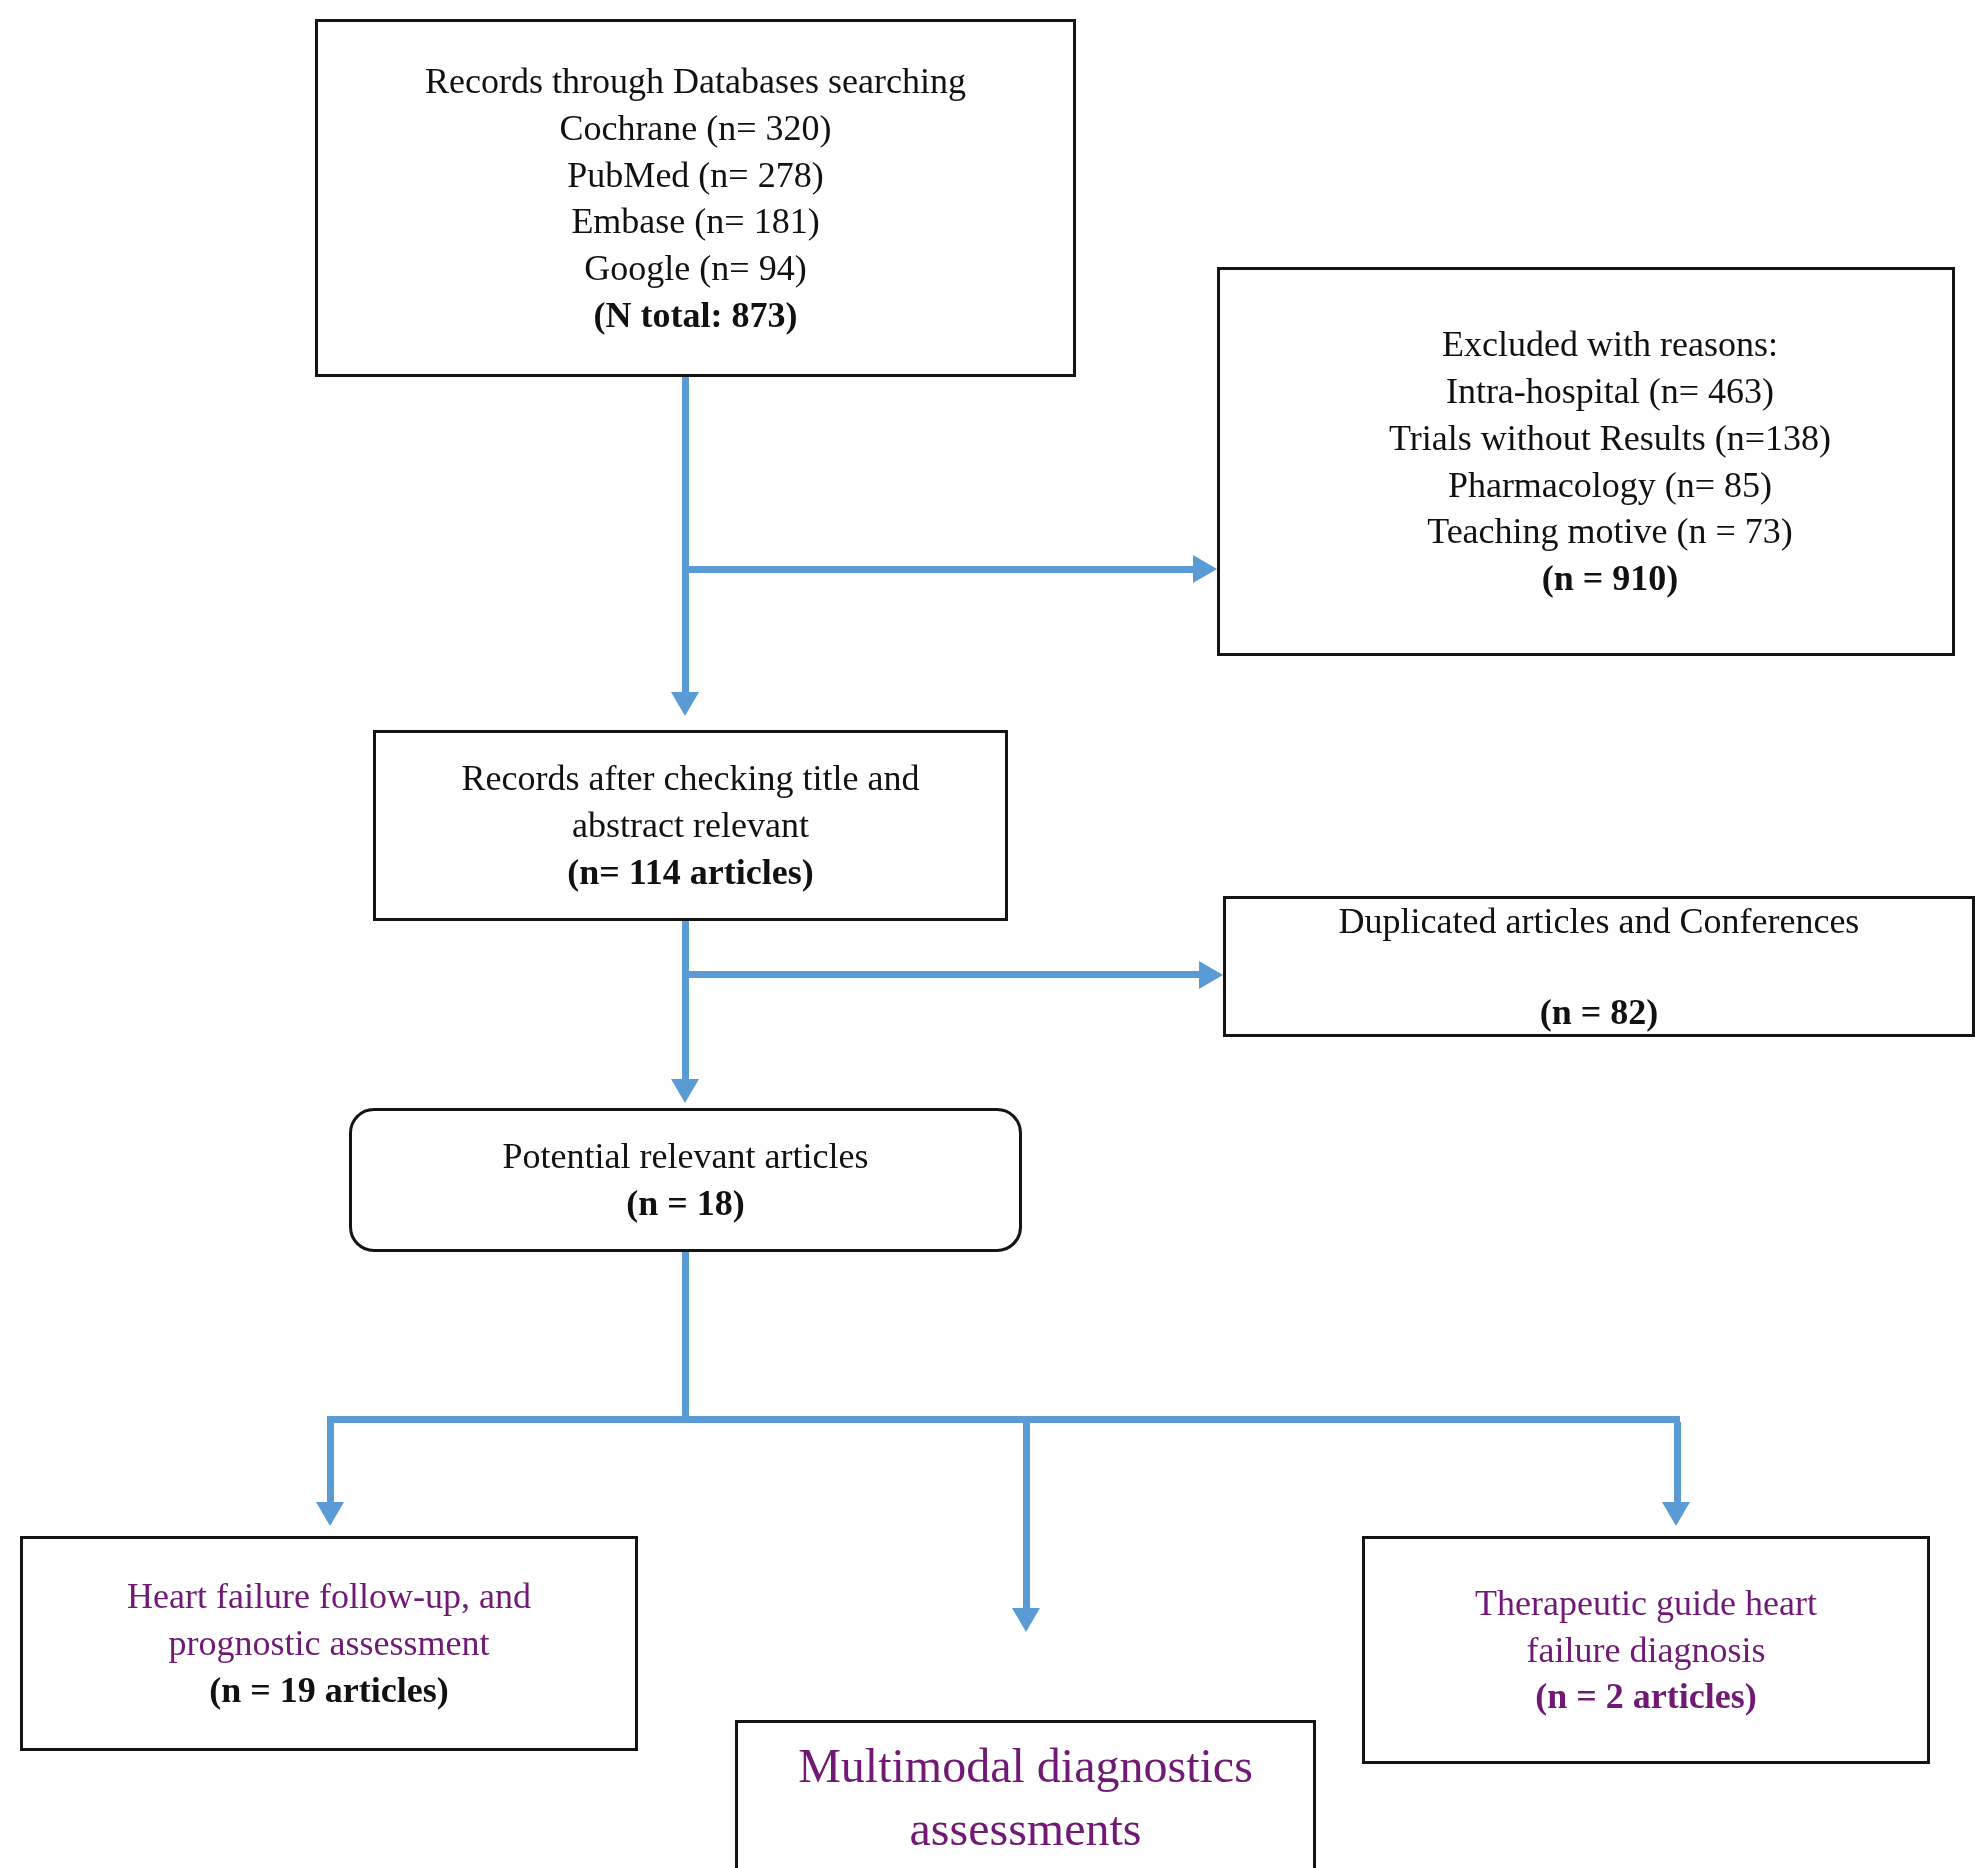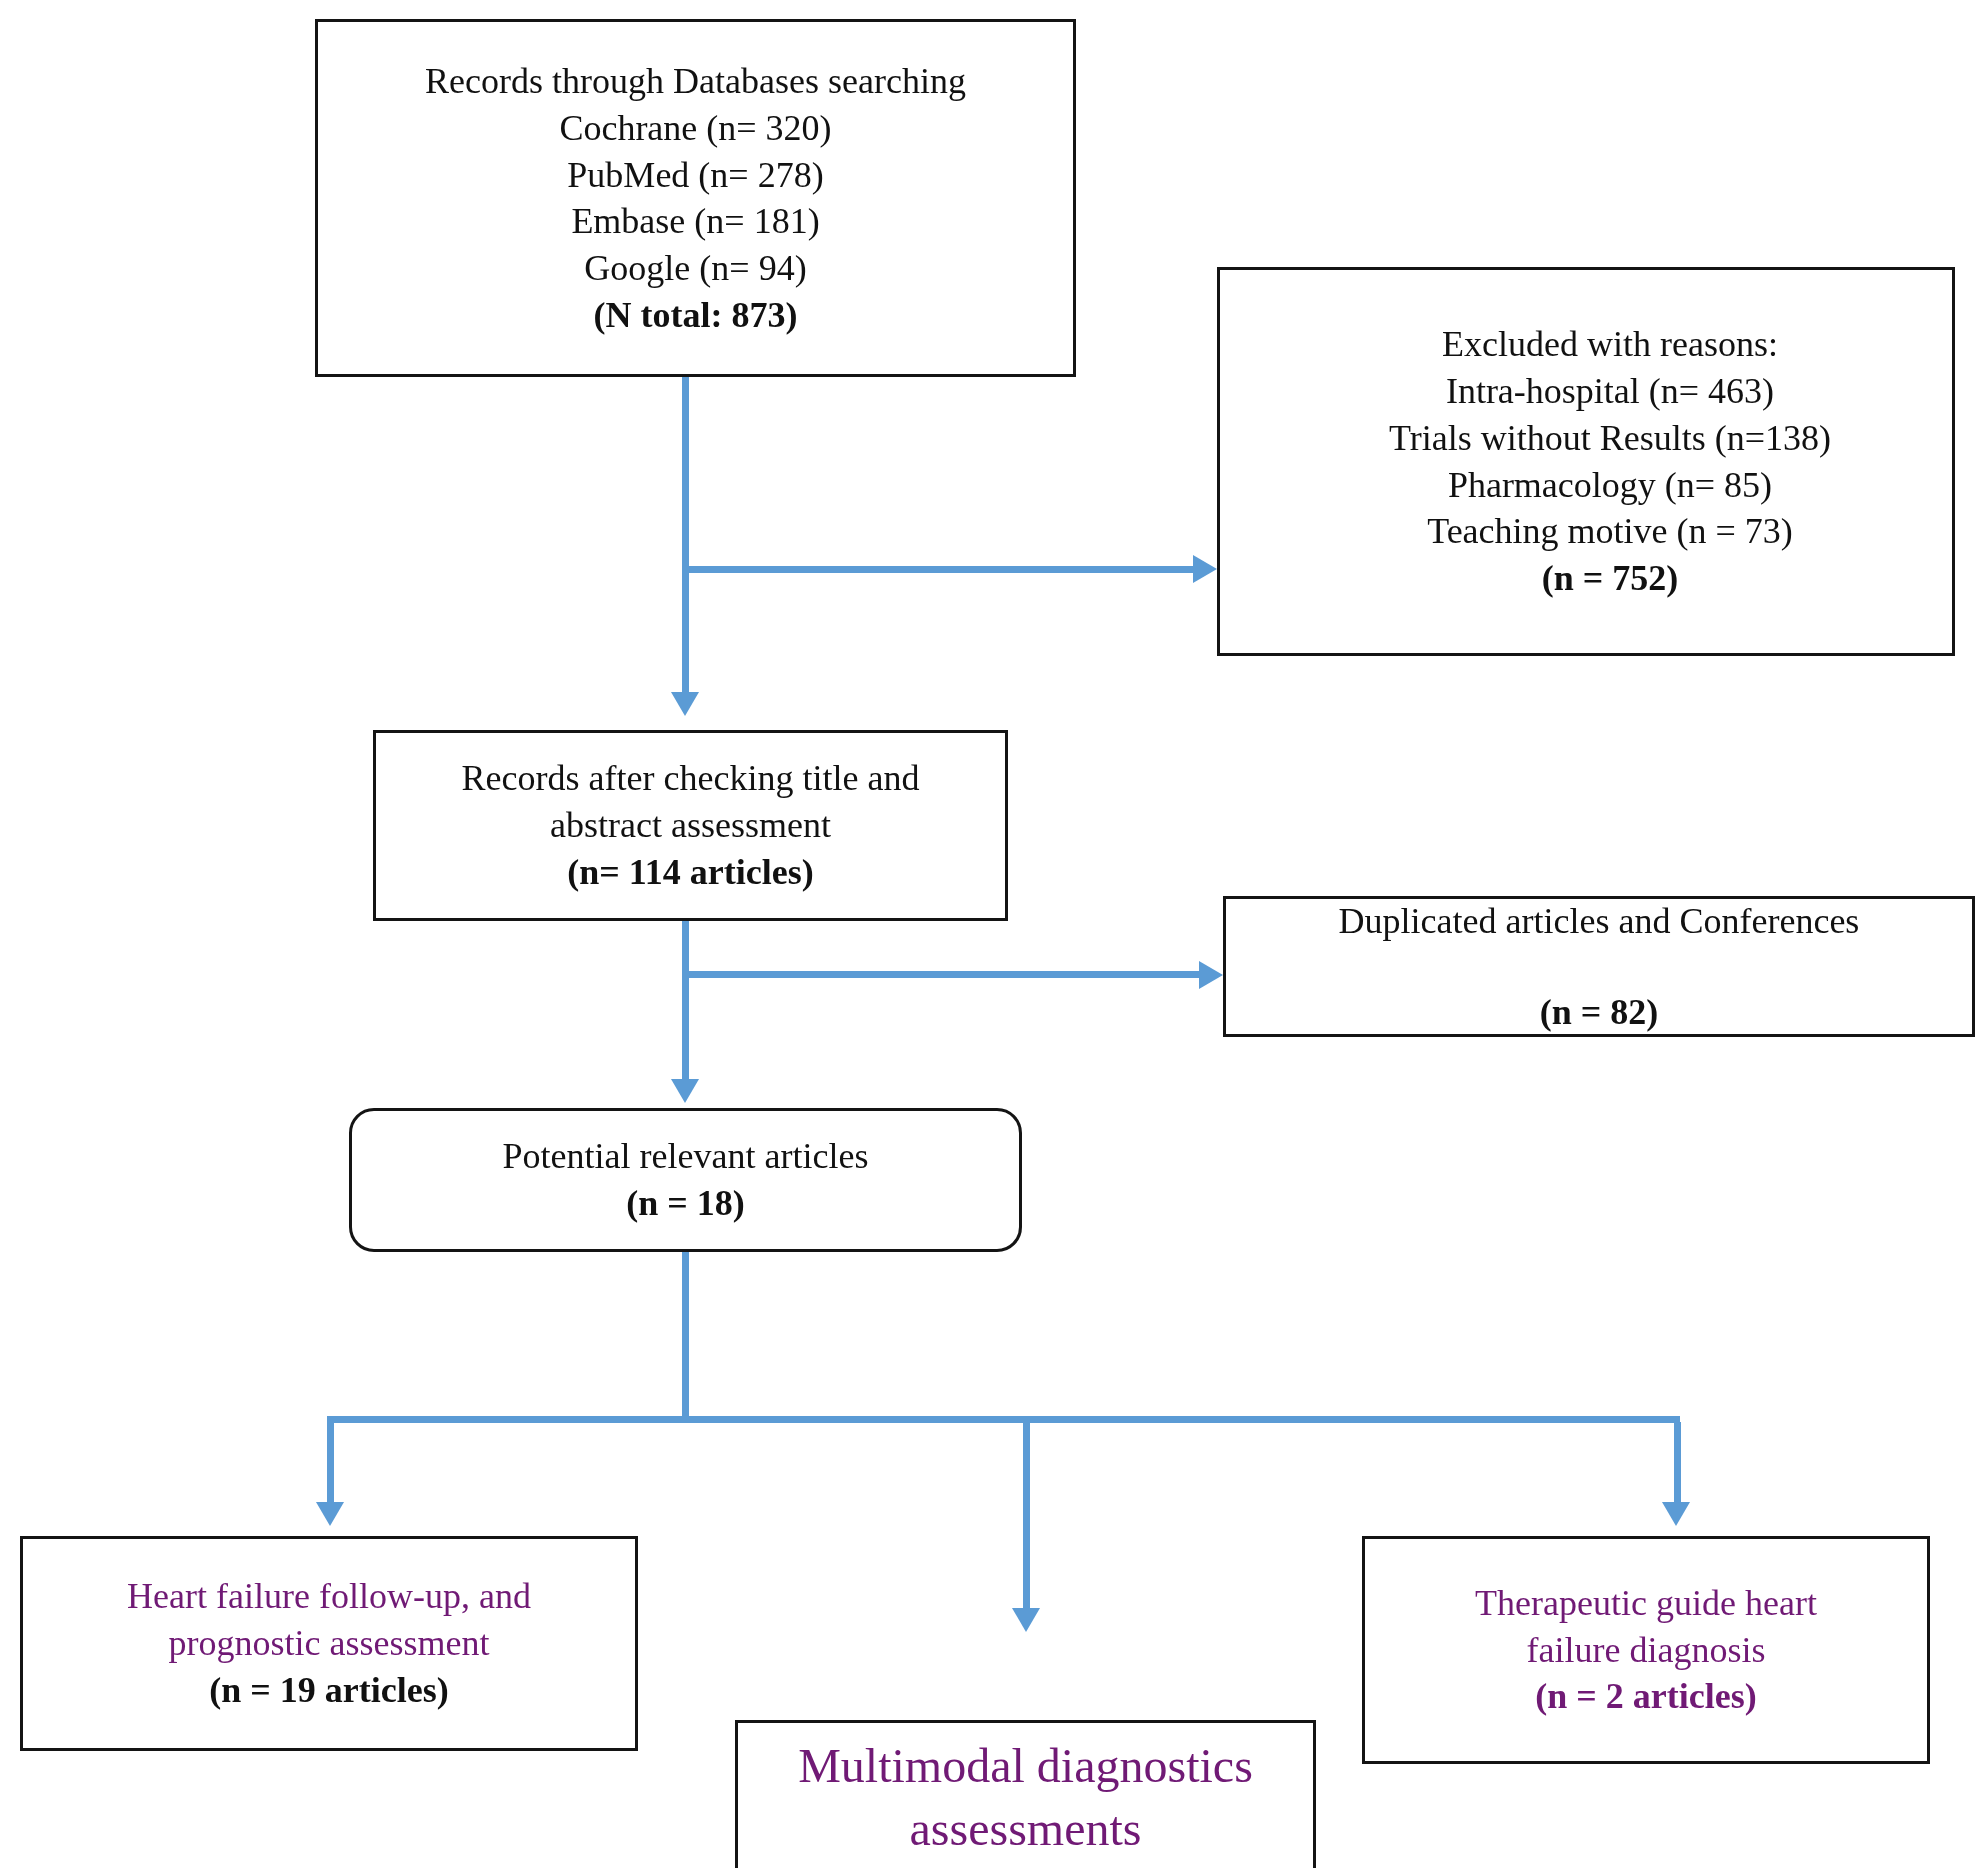--- a/index.html
+++ b/index.html
@@ -98,26 +98,26 @@
     <span class="line black">Google (n= 94)</span>
     <span class="line black bold">(N total: 873)</span>
   </div>
 
   <div class="node" style="left:1217px; top:267px; width:738px; height:389px; font-size:36px;padding-left:48px;">
     <span class="line black">Excluded with reasons:</span>
     <span class="line black">Intra-hospital (n= 463)</span>
     <span class="line black">Trials without Results (n=138)</span>
     <span class="line black">Pharmacology (n= 85)</span>
     <span class="line black">Teaching motive (n = 73)</span>
-    <span class="line black bold">(n = 752)</span>
+    <span class="line black bold">(n = 910)</span>
   </div>
 
   <div class="node" style="left:373px; top:730px; width:635px; height:191px; font-size:36px;">
     <span class="line black">Records after checking title and</span>
-    <span class="line black">abstract assessment</span>
+    <span class="line black">abstract relevant</span>
     <span class="line black bold">(n= 114 articles)</span>
   </div>
 
   <div class="node" style="left:1223px; top:896px; width:752px; height:141px; font-size:36px;gap:44px;">
     <span class="line black">Duplicated articles and Conferences</span>
     <span class="line black bold">(n = 82)</span>
   </div>
 
   <div class="node" style="left:349px; top:1108px; width:673px; height:144px; font-size:36px;border-radius:25px;">
     <span class="line black">Potential relevant articles</span>

